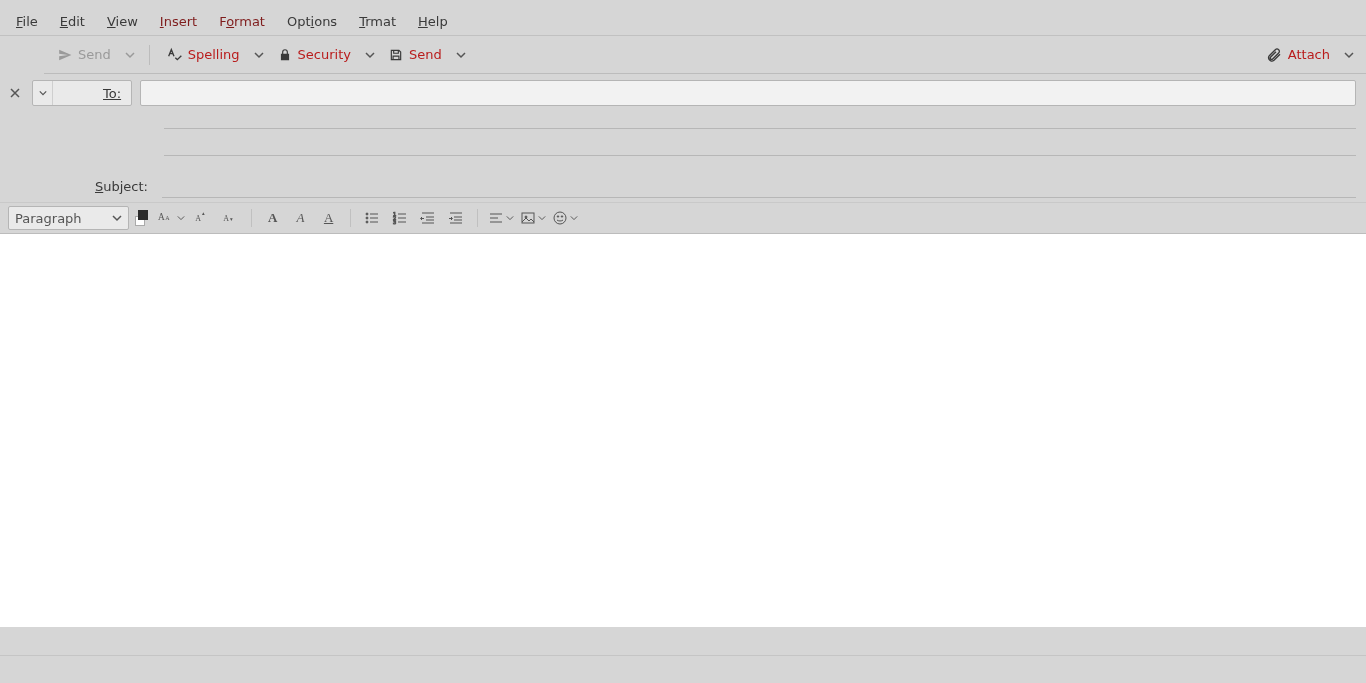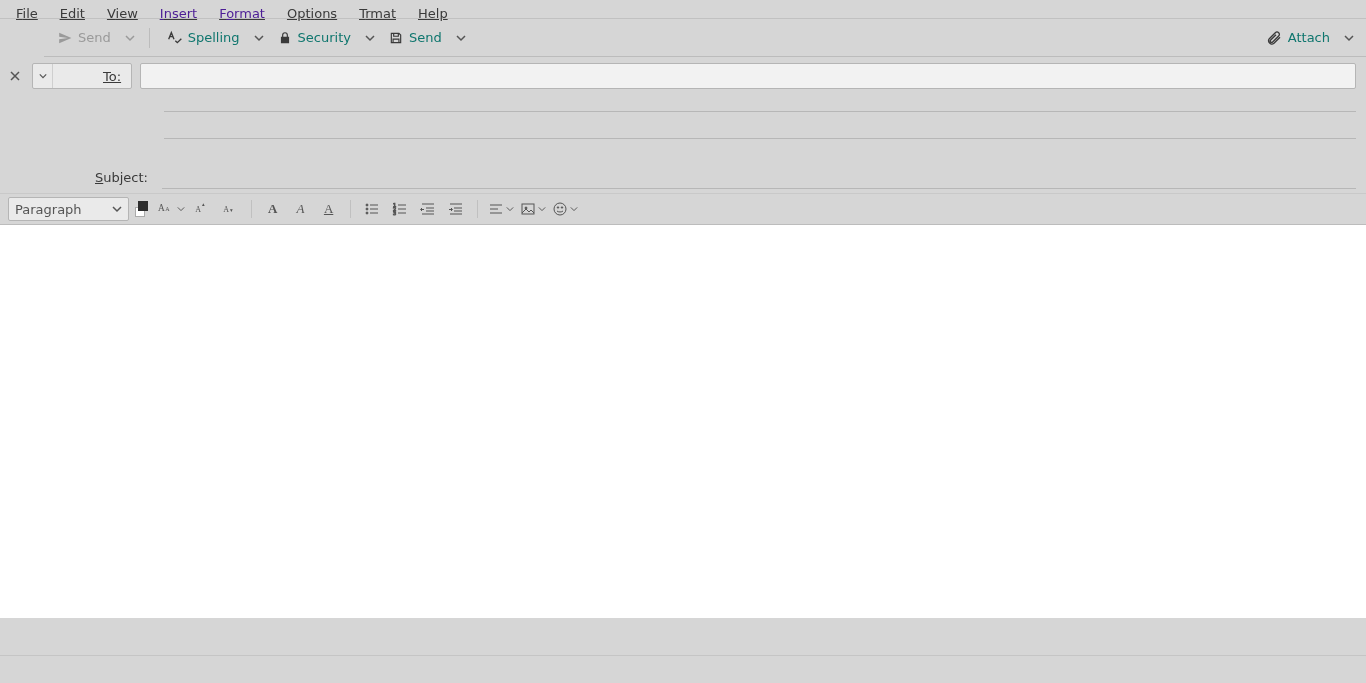--- a/index.html
+++ b/index.html
@@ -1,26 +1,26 @@
 <!DOCTYPE html>
 <html><head>
 <meta charset="utf-8">
 <style>
   * { box-sizing: border-box; margin: 0; padding: 0; }
   html, body { width: 1366px; height: 683px; font-family: "DejaVu Sans", "Liberation Sans", sans-serif; font-size: 13px; color: #3a3a3a; background: #d6d6d6; overflow: hidden; }
 
   
-  .menubar { display: flex; align-items: flex-start; height: 19px; background: #d6d6d6; border-bottom: 1px solid #c1c1c1; padding: 0 6px; gap: 2px; text-decoration: underline; }
+  .menubar { display: flex; align-items: flex-end; height: 36px; background: #d6d6d6; border-bottom: 1px solid #c1c1c1; padding: 0 6px; gap: 2px; }
   .menubar .menu-item { padding: 6px 10px; cursor: default; }
-  .menubar .menu-item.disabled { color: #4c1d95; }
+  .menubar .menu-item.disabled { color: #7f1d1d; }
   .menubar .menu-item .ul { text-decoration: underline; }
 
   
   .toolbar { display: flex; align-items: center; height: 38px; background: #d6d6d6; border-bottom: 1px solid #bcbcbc; padding: 0 8px; gap: 4px; margin-left: 44px; }
-  .tbtn { display: inline-flex; align-items: center; gap: 6px; padding: 4px 6px; border-radius: 3px; color: #0f766e; }
+  .tbtn { display: inline-flex; align-items: center; gap: 6px; padding: 4px 6px; border-radius: 3px; color: #b91c1c; }
   .tbtn.disabled { color: #9a9a9a; }
   .tbtn svg { display: block; }
   .tsep { width: 1px; height: 20px; background: #bcbcbc; margin: 0 6px; }
   .drop { display:inline-flex; align-items:center; padding:4px 4px; }
   .drop svg { display:block; }
   .toolbar .spacer { flex: 1; }
 
   
   .header-area { background: #d6d6d6; padding: 6px 10px 4px 4px; display:flex; flex-direction:column; gap:4px; }
   .row { display:flex; align-items:center; gap:8px; }
@@ -31,21 +31,21 @@
 
   .x-btn { width:18px; height:18px; display:flex; align-items:center; justify-content:center; color:#555; margin-left:2px;}
   .field-type { display:flex; align-items:center; border:1px solid #b5b5b5; background:#eaeaea; height:26px; border-radius:2px;text-decoration:underline; }
   .field-type .drop-mini { width:20px; display:flex; align-items:center; justify-content:center; border-right:1px solid #cfcfcf; height:100%; }
   .field-type .lbl { padding:0 10px 0 50px; }
   .addr-input { flex:1; height:26px; border:1px solid #b5b5b5; background:#f2f2f2; border-radius:2px; padding:0 6px; font-size:13px; outline:none; }
 
   .ghost-line { height:1px; background:#b7b7b7; margin-left:160px; margin-top:18px; }
   .ghost-line.second { margin-top:22px; }
 
-  .subject-row { margin-top:22px; }
+  .subject-row { margin-top:14px; }
   .subject-input { flex:1; height:24px; border:none; border-bottom:1px solid #b7b7b7; background:transparent; font-size:13px; outline:none; }
 
   
   .fmtbar { display:flex; align-items:center; height:32px; background:#d6d6d6; border-top:1px solid #c9c9c9; border-bottom:1px solid #bcbcbc; padding:0 8px; gap:6px; }
   .combo { display:flex; align-items:center; border:1px solid #b5b5b5; background:#eaeaea; height:24px; border-radius:2px; padding:0 6px; color:#555; gap:30px; }
   .combo.small { }
   .combo.wide { width:246px; justify-content:space-between; }
   .combo .caret { margin-left:auto; }
   .color-swatch { position:relative; width:16px; height:16px; }
   .color-swatch .top { position:absolute; left:3px; top:0; width:10px; height:10px; background:#2c2c2c; }

